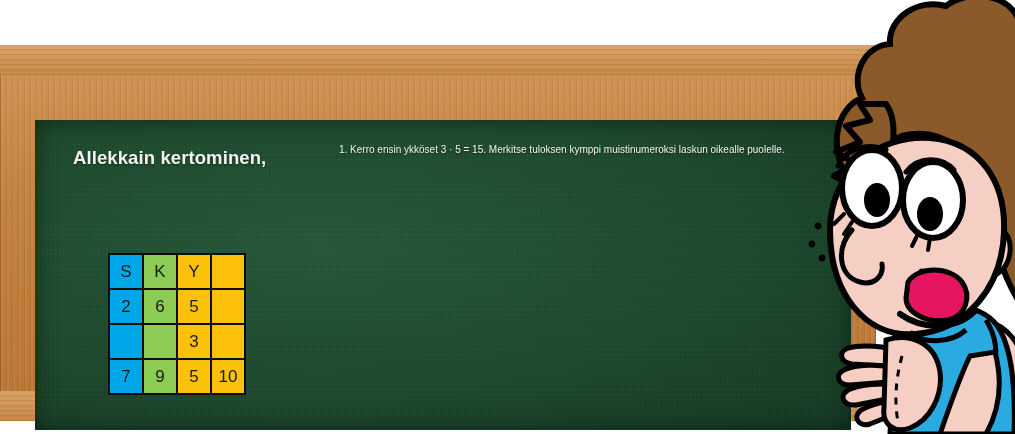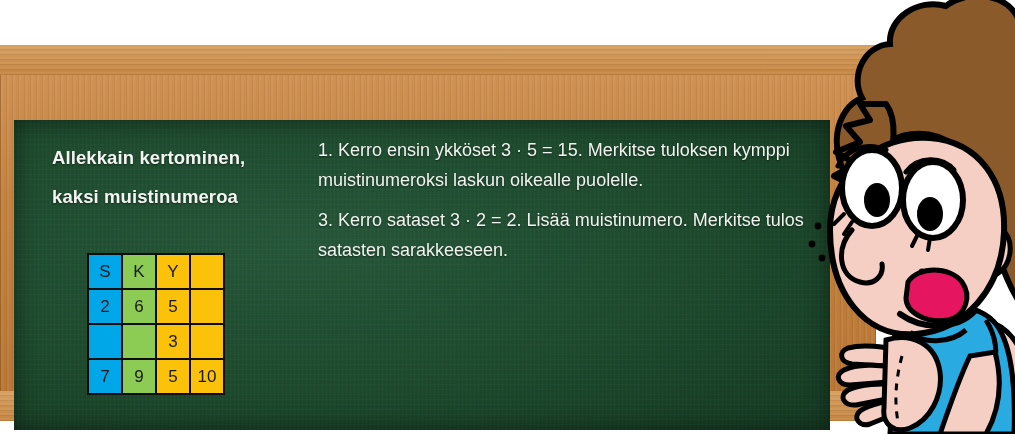--- a/index.html
+++ b/index.html
@@ -47,21 +47,21 @@
         rgba(255,255,255,0.06) 1px, rgba(255,255,255,0.06) 3px,
         rgba(0,0,0,0.00) 3px, rgba(0,0,0,0.00) 5px),
       linear-gradient(180deg, #d7a061 0%, #c58541 100%);
   }
   #frame-rail-top { top: 0; }
   #frame-rail-bottom { bottom: 0; }
 
   
   #chalkboard {
     position: absolute;
-    left: 14px;
+    left: 35px;
     top: 75px;
     width: 816px;
     height: 310px;
     background:
       repeating-linear-gradient(90deg,
         rgba(255,255,255,0.018) 0px, rgba(255,255,255,0.018) 1px,
         rgba(0,0,0,0.02) 1px, rgba(0,0,0,0.02) 4px),
       repeating-linear-gradient(0deg,
         rgba(255,255,255,0.015) 0px, rgba(255,255,255,0.015) 1px,
         rgba(0,0,0,0.015) 1px, rgba(0,0,0,0.015) 5px),
@@ -107,21 +107,21 @@
   td.c-amber { background: #fcc20a; }
   td.small   { font-size: 13px; color: #2d2414; }
 
   
   #instructions {
     position: absolute;
     left: 304px;
     top: 15px;
     width: 500px;
     color: #f2f4f0;
-    font-size: 18px;
+    font-size: 10px;
     line-height: 30px;
     text-shadow: 0 1px 2px rgba(0,0,0,0.5);
   }
   #instructions p { margin-bottom: 10px; }
 
   
   #boy {
     position: absolute;
     left: 790px;
     top: 0px;
@@ -136,21 +136,20 @@
 <div id="scene">
 
   <div id="board-frame">
     <div id="frame-rail-top"></div>
     <div id="frame-rail-bottom"></div>
 
     <div id="chalkboard">
 
       <div id="title-block">
         <div>Allekkain kertominen,</div>
-        <div>kaksi muistinumeroa</div>
       </div>
 
       <table id="calc-table">
         <tbody>
           <tr>
             <td class="c-blue">S</td>
             <td class="c-green">K</td>
             <td class="c-amber">Y</td>
             <td class="c-amber"></td>
           </tr>
@@ -170,21 +169,20 @@
             <td class="c-blue">7</td>
             <td class="c-green">9</td>
             <td class="c-amber">5</td>
             <td class="c-amber small">10</td>
           </tr>
         </tbody>
       </table>
 
       <div id="instructions">
         <p>1. Kerro ensin ykköset 3 · 5 = 15. Merkitse tuloksen kymppi muistinumeroksi laskun oikealle puolelle.</p>
-        <p>3. Kerro sataset 3 · 2 = 2. Lisää muistinumero. Merkitse tulos satasten sarakkeeseen.</p>
       </div>
 
     </div>
   </div>
 
   <div id="boy">
     <svg width="225" height="434" viewBox="0 0 225 434" xmlns="http://www.w3.org/2000/svg">
 
       <path d="M150 330 C 180 310, 215 318, 230 350 L 232 434 L 150 434 Z" fill="#f5cfc4" stroke="#000" stroke-width="5"></path>
 

